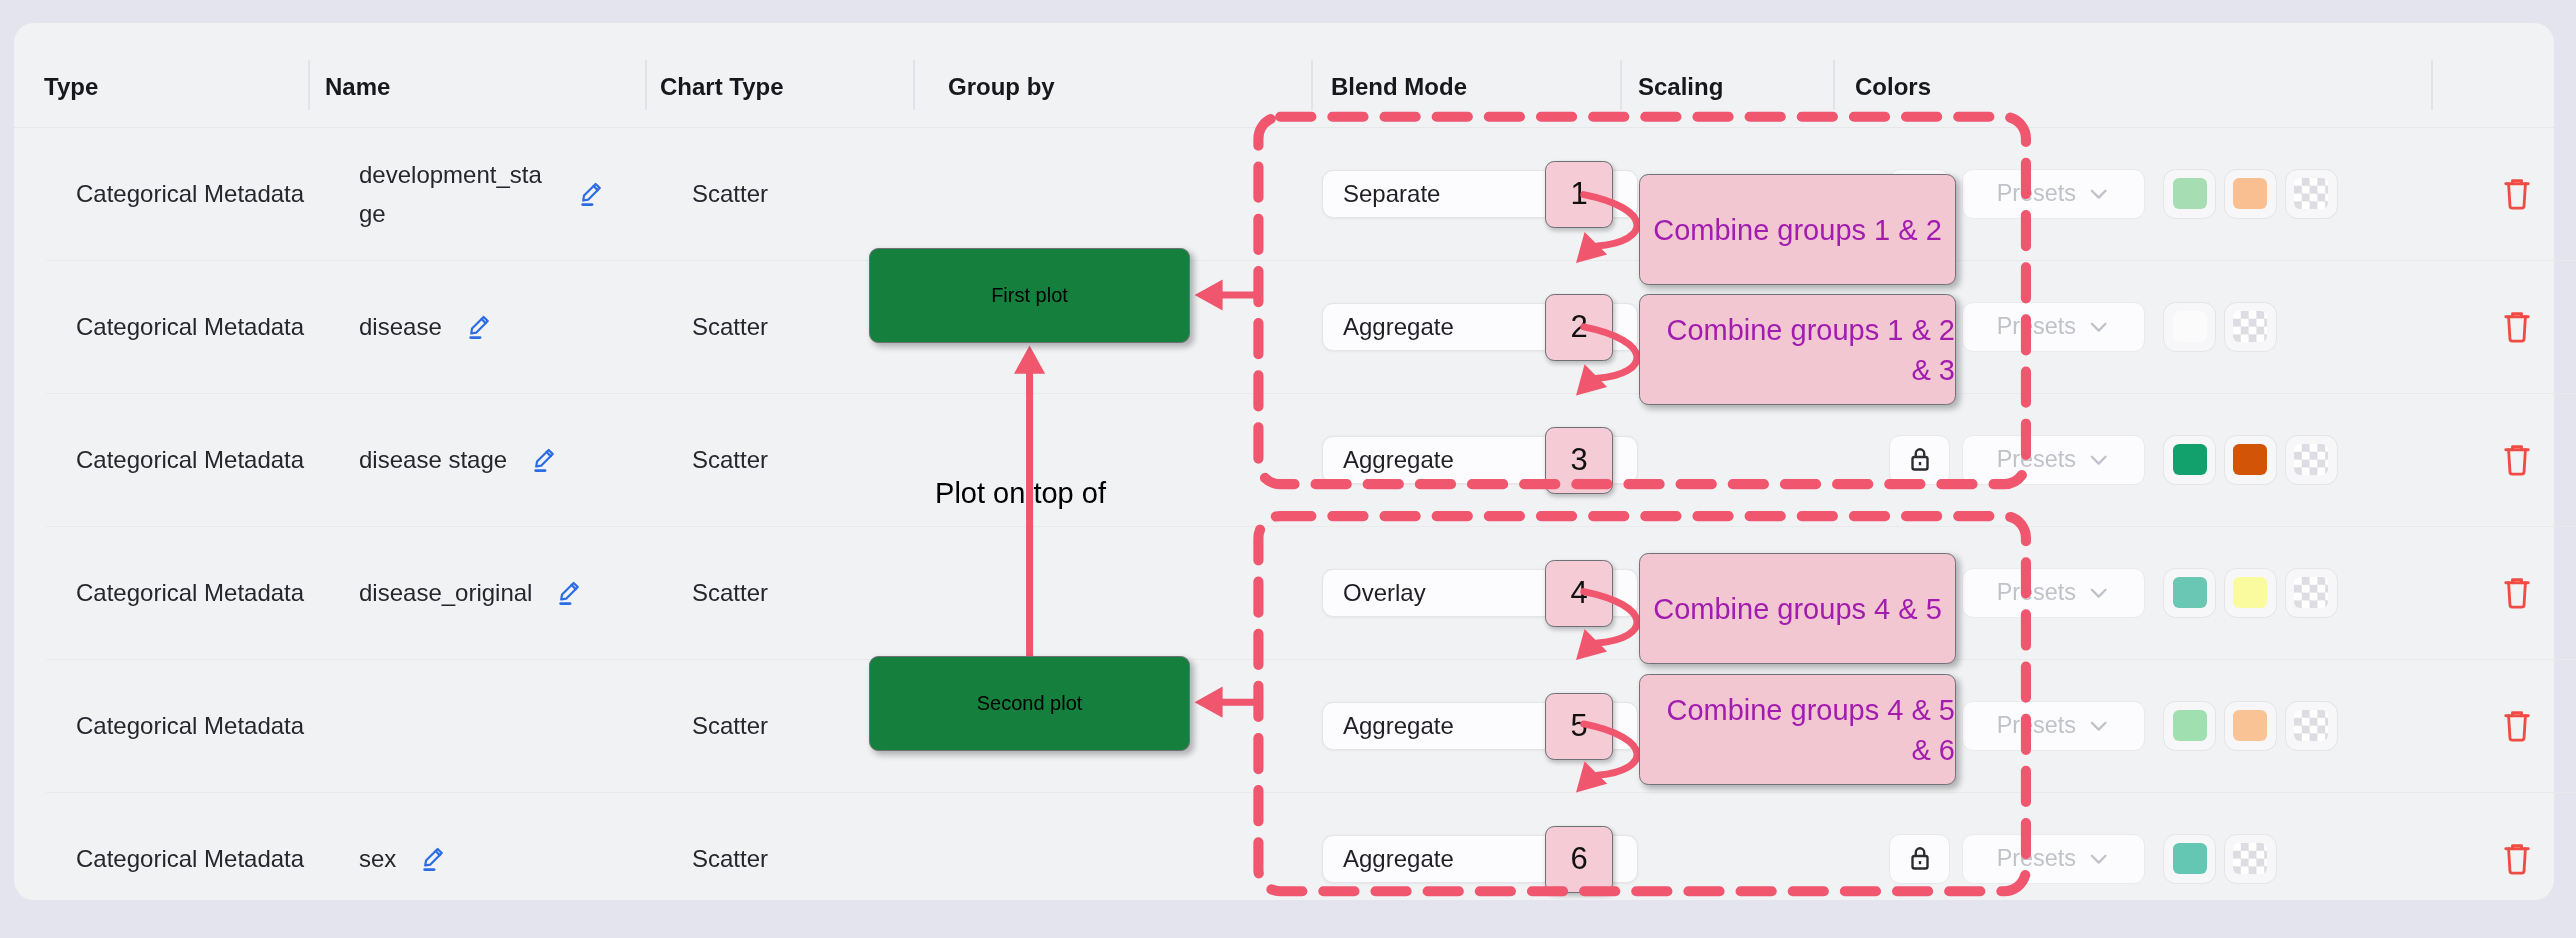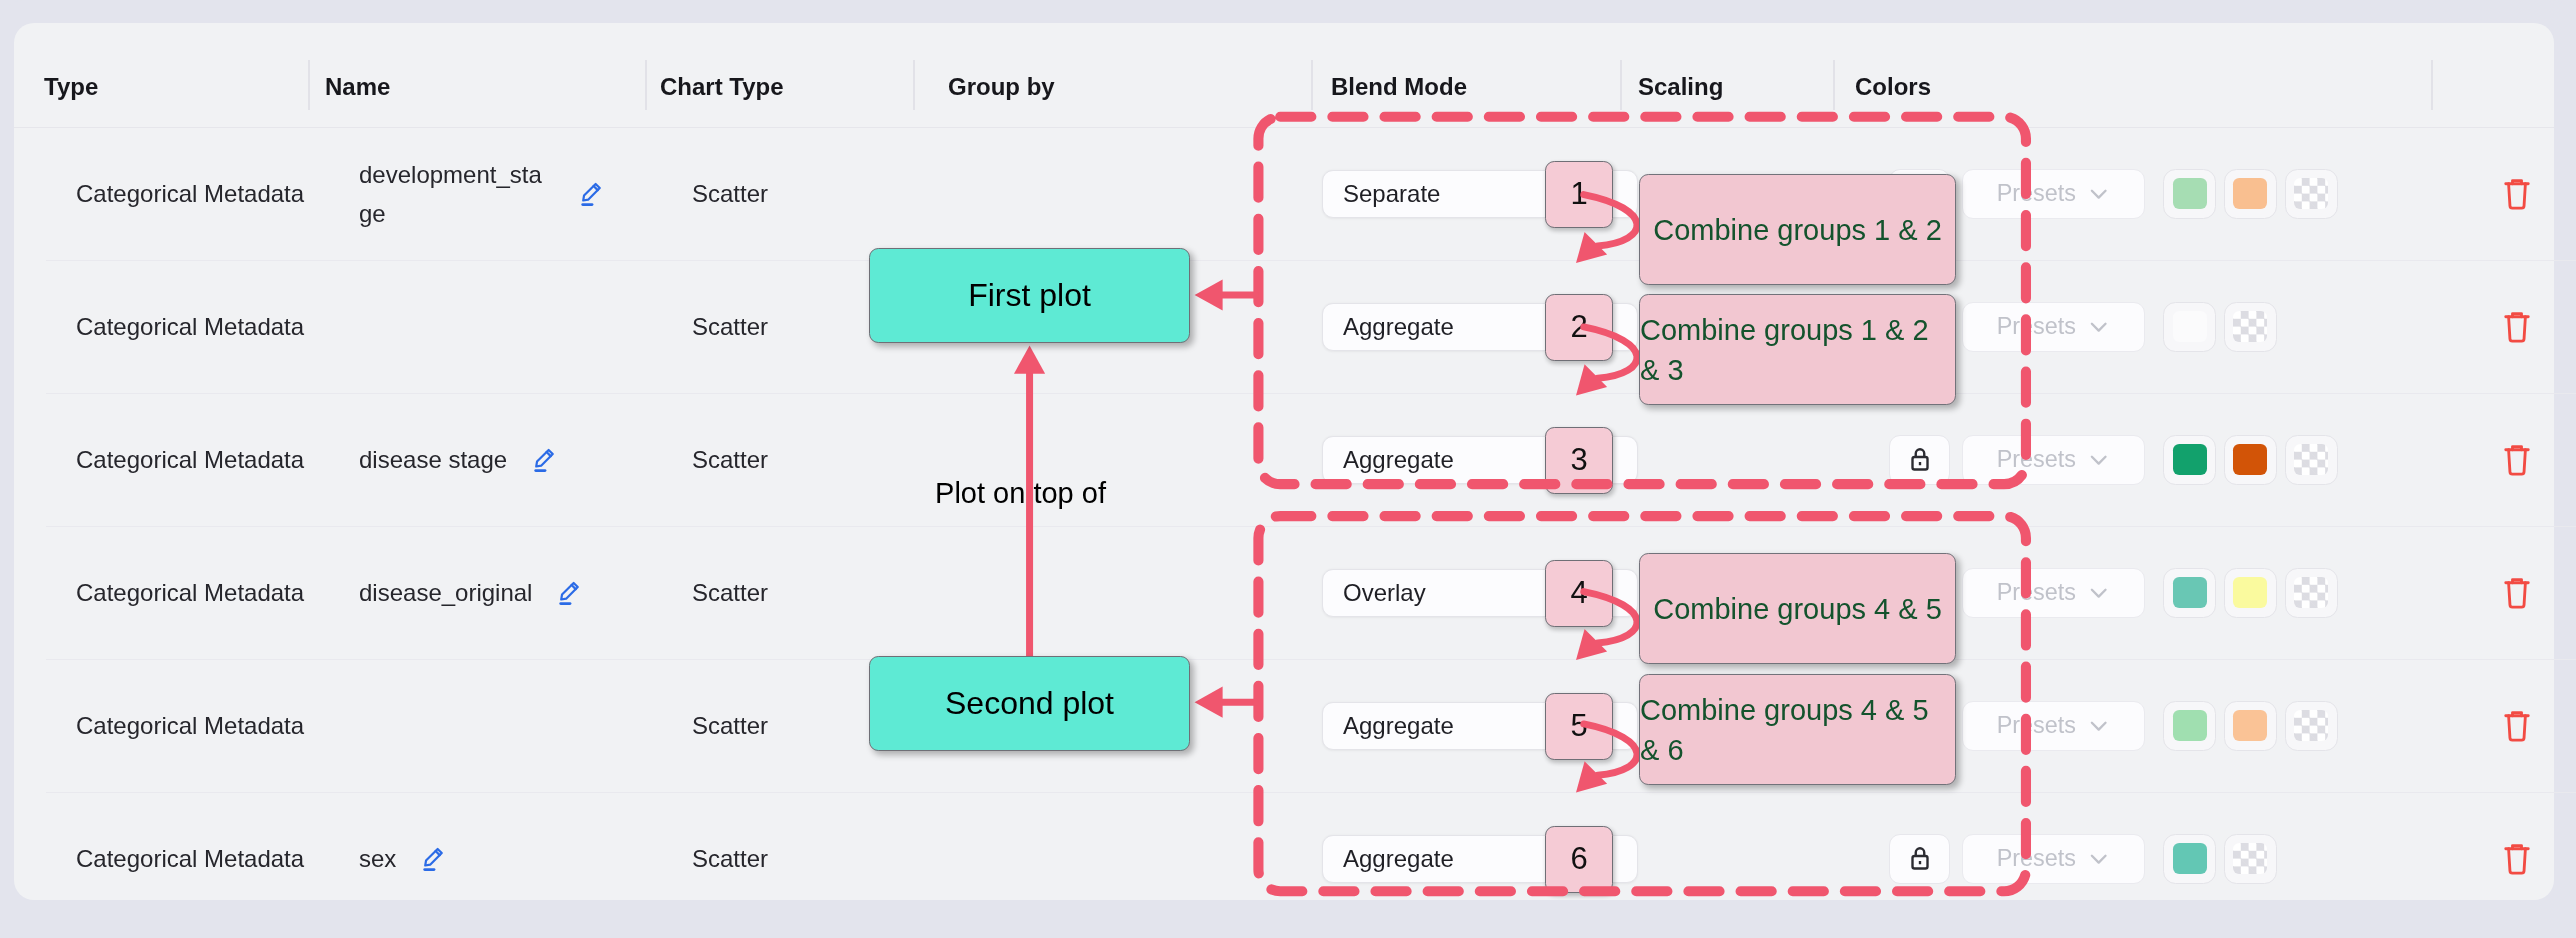--- a/index.html
+++ b/index.html
@@ -22,22 +22,22 @@
   .badge{position:absolute;left:1499px;top:33px;width:66px;height:65px;background:#F5CBD5;border:1.9px solid #6F6F76;border-radius:9.3px;box-shadow:1.6px 2.3px 4.7px rgba(0,0,0,.22);display:flex;align-items:center;justify-content:center;font-size:31px;color:#111;}
   .lockbtn{position:absolute;left:1843px;top:41px;width:61px;height:50px;background:#FCFCFE;border:1.6px solid #E7E7EC;border-radius:11px;box-sizing:border-box;display:flex;align-items:center;justify-content:center;}
   .presets{position:absolute;left:1916px;top:41px;width:183px;height:50px;background:#FCFCFE;border:1.6px solid #EAEAEF;border-radius:11px;box-sizing:border-box;display:flex;align-items:center;justify-content:center;gap:11px;font-size:23.4px;color:#C0C2CA;}
   .swatches{position:absolute;left:2117px;top:41px;height:50px;display:flex;gap:7.8px;}
   .swatch{width:53px;height:50px;border:1.6px solid #E4E4E9;border-radius:12.5px;background:#F7F7F9;box-sizing:border-box;display:flex;align-items:center;justify-content:center;}
   .swatch .inner{width:34px;height:31px;border-radius:6.2px;}
   .checker{background-color:#FFFFFF;background-image:linear-gradient(45deg,#DCDCE2 26%,transparent 26% 74%,#DCDCE2 74%),linear-gradient(45deg,#DCDCE2 26%,transparent 26% 74%,#DCDCE2 74%);background-size:15.6px 15.6px;background-position:0 0,7.8px 7.8px;}
   .trash{position:absolute;left:2451px;top:44px;width:40px;height:44px;display:flex;align-items:center;justify-content:center;}
   .icon svg{display:block;}
   
-  .ann{position:absolute;background:#F2C7D1;border:1.9px solid #72727A;border-radius:9.3px;box-shadow:3.1px 3.9px 6.2px rgba(0,0,0,.28);display:flex;flex-direction:column;align-items:center;justify-content:center;font-size:29px;color:#14532d;line-height:40px;text-align:left;}
-  .plotbox{position:absolute;left:869px;width:319px;height:93px;background:#5eead4;border:1.9px solid #6F6F76;border-radius:9.3px;box-shadow:3.1px 3.9px 6.2px rgba(0,0,0,.28);display:flex;align-items:center;justify-content:center;font-size:32px;color:#000;}
+  .ann{position:absolute;background:#F2C7D1;border:1.9px solid #72727A;border-radius:9.3px;box-shadow:3.1px 3.9px 6.2px rgba(0,0,0,.28);display:flex;flex-direction:column;align-items:center;justify-content:center;font-size:29px;color:#a21caf;line-height:40px;text-align:right;}
+  .plotbox{position:absolute;left:869px;width:319px;height:93px;background:#15803d;border:1.9px solid #6F6F76;border-radius:9.3px;box-shadow:3.1px 3.9px 6.2px rgba(0,0,0,.28);display:flex;align-items:center;justify-content:center;font-size:20px;color:#000;}
   .freetext{position:absolute;left:849px;top:477px;width:343px;text-align:center;font-size:29px;color:#000;}
   .overlay-svg{position:absolute;left:0;top:0;pointer-events:none;}
 </style>
 </head>
 <body>
 
 <div class="page">
   <div class="card">
     <span class="hdr" style="left:30px">Type</span>
     <span class="hdr" style="left:311px">Name</span>
@@ -114,20 +114,30 @@
           <path d="M6.4 6.5 L7.3 21.2 a1.6 1.6 0 0 0 1.6 1.5 h6.2 a1.6 1.6 0 0 0 1.6 -1.5 L17.6 6.5"></path>
         </svg>
       </span>
     </div>
   </div>
 
   <div class="row">
     <div class="cell c-type">
             <span class="f-type">Categorical Metadata</span>
           </div>
+    <div class="cell c-name">
+      <span class="nm f-name">disease</span>
+      <span class="icon">
+        <svg width="31" height="31" viewBox="0 0 24 24" fill="none" stroke="#2B6BE6" stroke-width="1.7" stroke-linecap="round" stroke-linejoin="round">
+          <path d="M15.2 4.6 L18.4 7.8 L9.4 16.8 L5.6 17.4 L6.2 13.6 Z"></path>
+          <path d="M13.6 6.2 L16.8 9.4"></path>
+          <line x1="5.2" y1="20.6" x2="12.4" y2="20.6" stroke-width="2.2"></line>
+        </svg>
+      </span>
+    </div>
     <div class="cell c-chart">
             <span class="f-chart">Scatter</span>
           </div>
     <div class="blend">
             <span class="f-blend">Aggregate</span>
           </div>
     <div class="badge">
             <span class="f-badge">2</span>
           </div>
     <div class="lockbtn">

